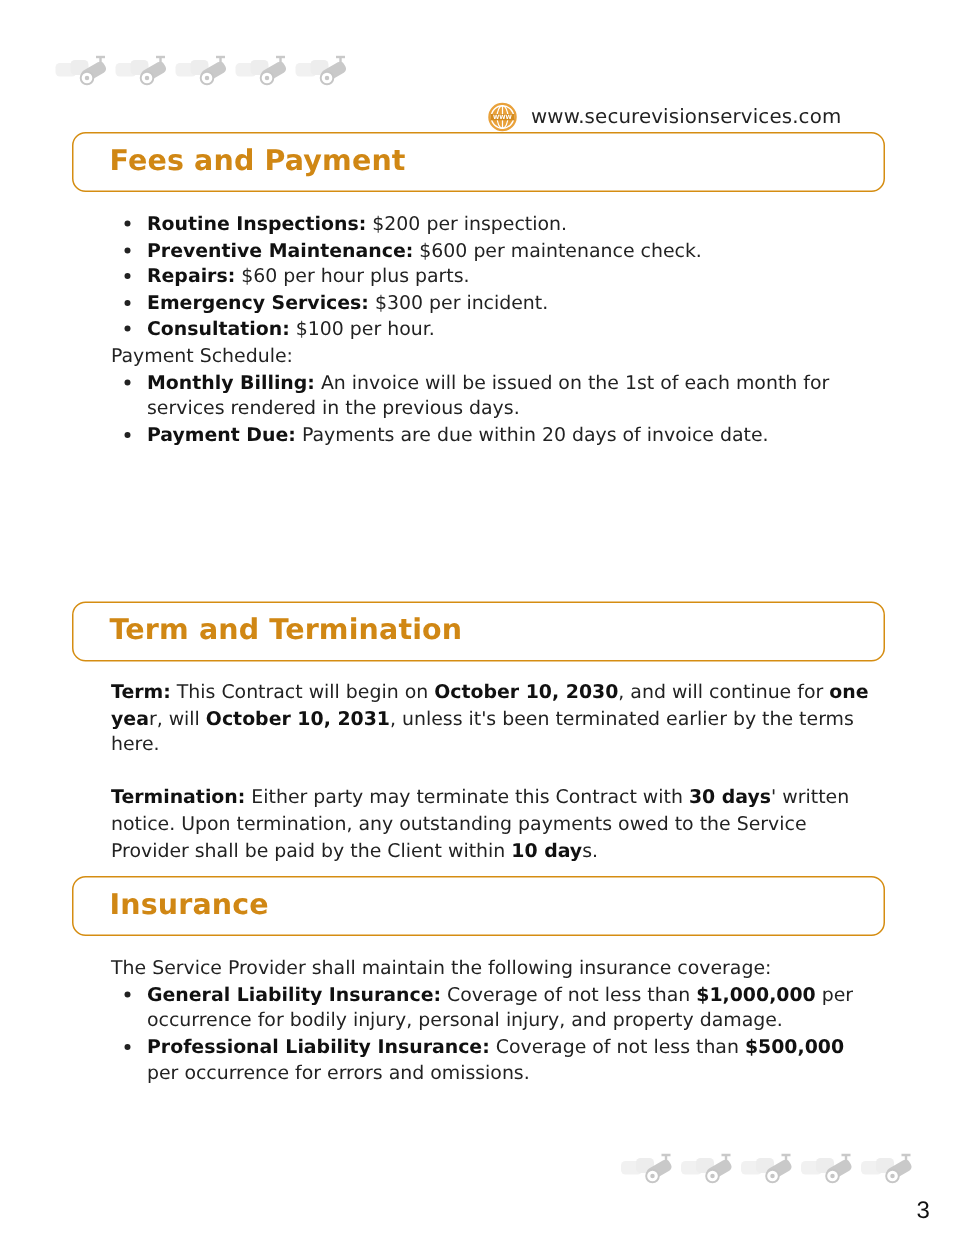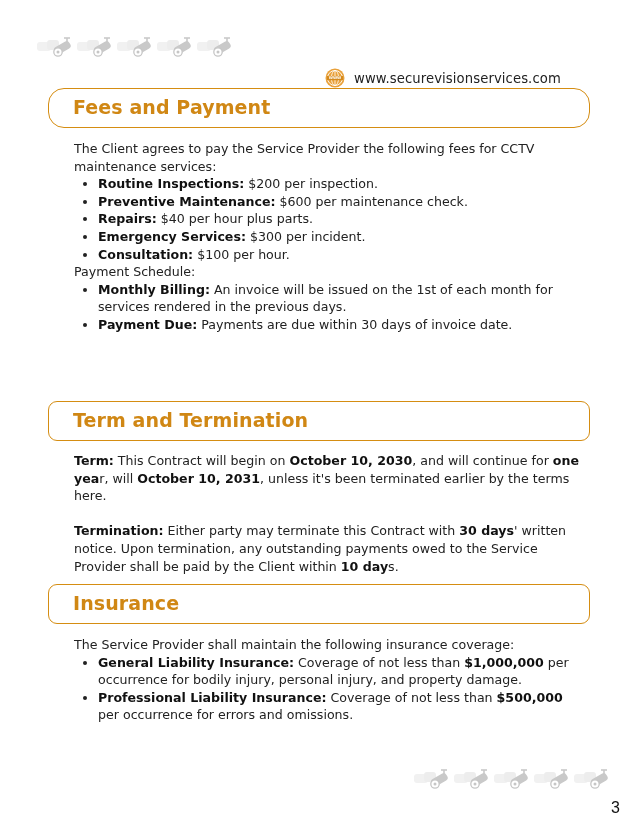--- a/index.html
+++ b/index.html
@@ -98,36 +98,35 @@
     <circle cx="10" cy="10" r="7.5" fill="none" stroke="#fff" stroke-width="0.9"></circle>
     <ellipse cx="10" cy="10" rx="3.6" ry="7.5" fill="none" stroke="#fff" stroke-width="0.8"></ellipse>
     <line x1="2.5" y1="10" x2="17.5" y2="10" stroke="#fff" stroke-width="0.8"></line>
     <line x1="10" y1="2.5" x2="10" y2="17.5" stroke="#fff" stroke-width="0.8"></line>
     <rect x="2" y="8" width="16" height="4.2" fill="#d48a1d"></rect>
     <text x="10" y="11.4" font-size="3.8" font-weight="bold" fill="#fff" text-anchor="middle" font-family="DejaVu Sans, sans-serif">WWW</text>
   </svg>
   <span class="site-url">www.securevisionservices.com</span>
 </div>
 
-<div class="section-box" style="top:88px;border-radius:16px;">
+<div class="section-box" style="top:88px;">
   <h2>Fees and Payment</h2>
 </div>
 <div class="block" style="top:140px;">
-  <p>The Client agrees to pay the Service Provider the following fees for CCTV maintenance services:</p>
   <ul>
     <li><b>Routine Inspections:</b><span> $200 per inspection.</span></li>
     <li><b>Preventive Maintenance:</b><span> $600 per maintenance check.</span></li>
-    <li><b>Repairs:</b><span> $40 per hour plus parts.</span></li>
+    <li><b>Repairs:</b><span> $60 per hour plus parts.</span></li>
     <li><b>Emergency Services:</b><span> $300 per incident.</span></li>
     <li><b>Consultation:</b><span> $100 per hour.</span></li>
   </ul>
   <p>Payment Schedule:</p>
   <ul>
     <li><b>Monthly Billing:</b><span> An invoice will be issued on the 1st of each month for services rendered in the previous days.</span></li>
-    <li><b>Payment Due:</b><span> Payments are due within 30 days of invoice date.</span></li>
+    <li><b>Payment Due:</b><span> Payments are due within 20 days of invoice date.</span></li>
   </ul>
 </div>
 
 <div class="section-box" style="top:401px;">
   <h2>Term and Termination</h2>
 </div>
 <div class="block" style="top:452px;">
   <p><b>Term:</b><span> This Contract will begin on </span><b>October 10, 2030</b><span>, and will continue for </span><b>one yea</b><span>r, will </span><b>October 10, 2031</b><span>, unless it's been terminated earlier by the terms here.</span></p>
   <div class="gap"></div>
   <p><b>Termination:</b><span> Either party may terminate this Contract with </span><b>30 days</b><span>' written notice. Upon termination, any outstanding payments owed to the Service Provider shall be paid by the Client within </span><b>10 day</b><span>s.</span></p>

